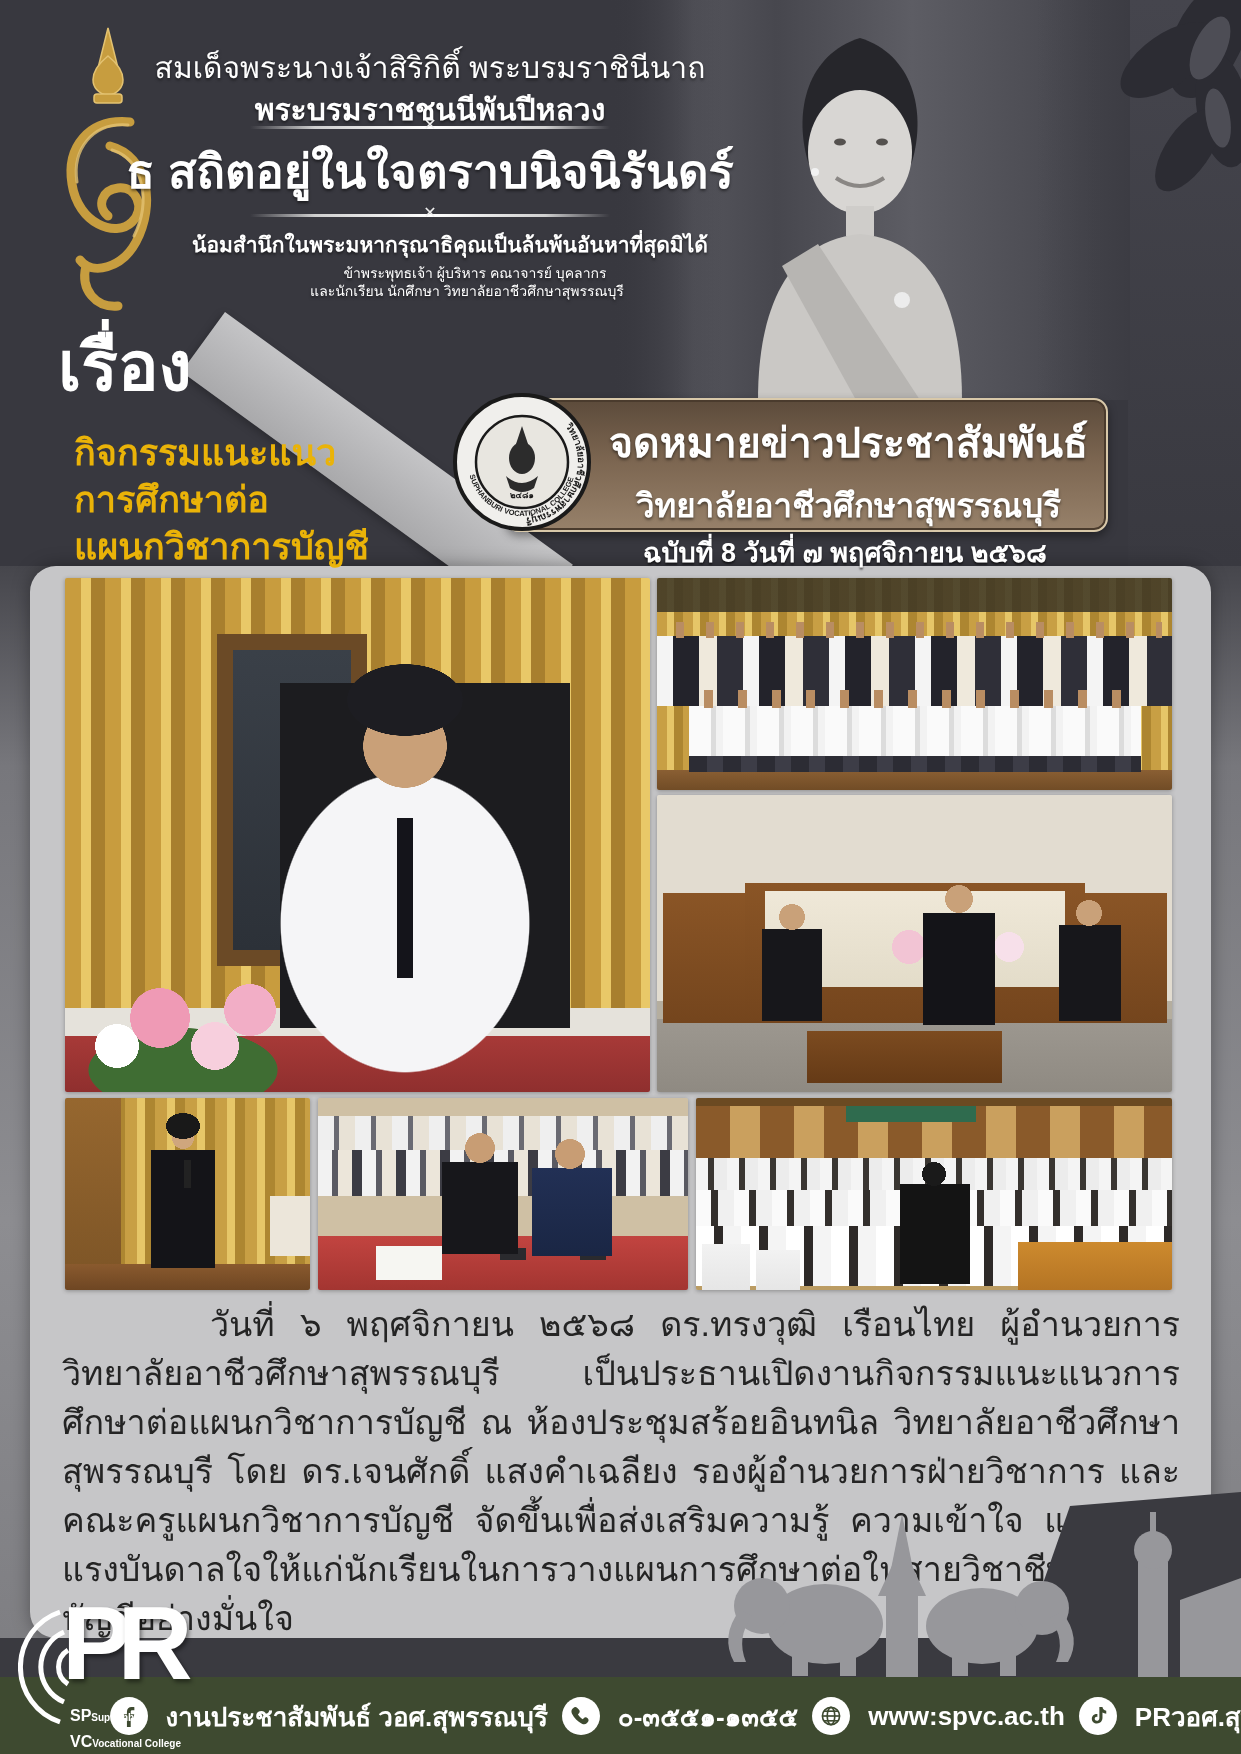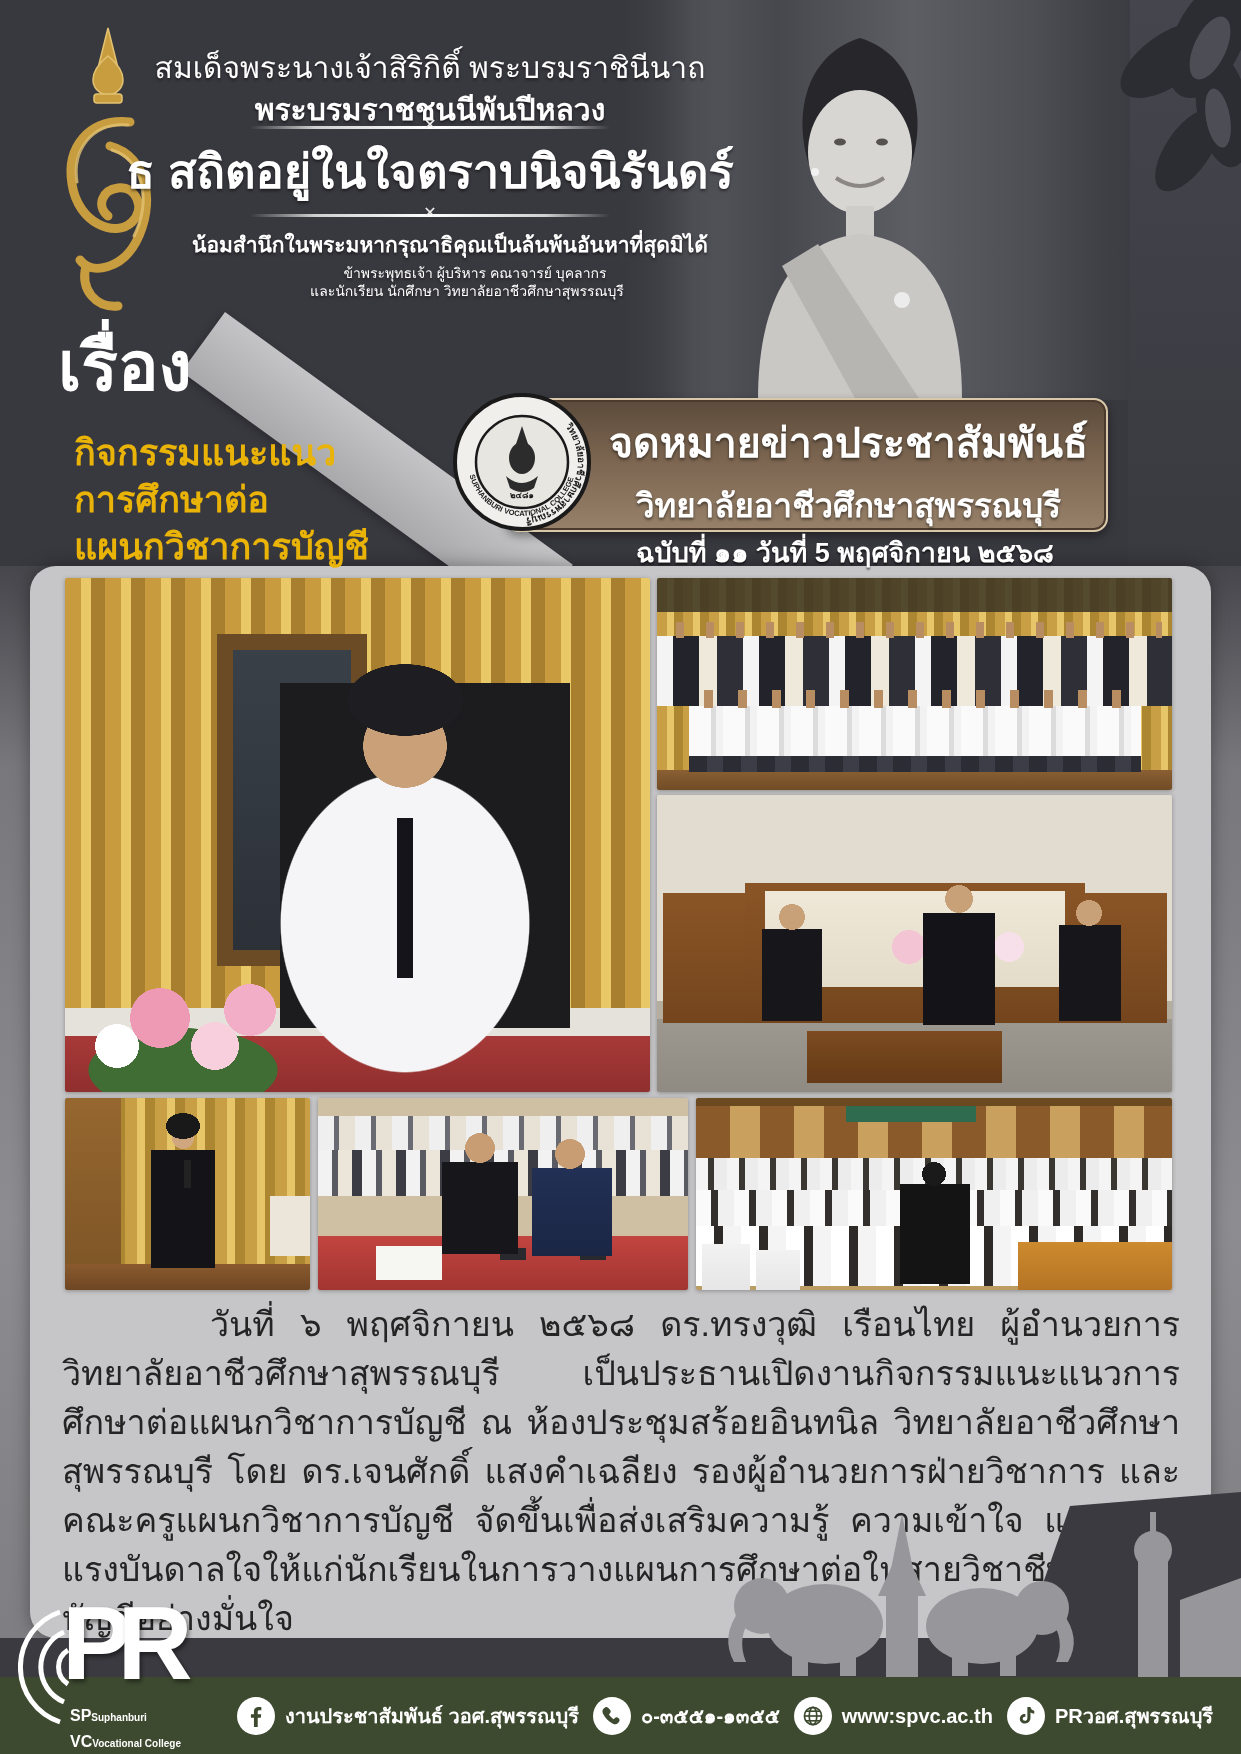--- a/index.html
+++ b/index.html
@@ -164,21 +164,21 @@
   .landmarks{left:700px;top:1492px;width:541px;height:186px;z-index:7;}
 
   
   .footer-bar{left:0;top:1677px;width:1241px;height:77px;background:#3e4a30;z-index:8;}
   .contact-row{left:215px;top:1686px;width:1020px;height:60px;z-index:9;
     display:flex;align-items:center;justify-content:center;gap:14px;}
   .contact-item{display:flex;align-items:center;gap:10px;}
   .cicon{width:38px;height:38px;border-radius:50%;background:#fff;display:flex;
     align-items:center;justify-content:center;flex:none;}
   .cicon svg{width:22px;height:22px;}
-  .clabel{color:#fff;font-size:20px;font-weight:bold;white-space:nowrap;}
+  .clabel{color:#fff;font-size:26px;font-weight:bold;white-space:nowrap;margin-left:8px;}
 
   .pr-logo{left:18px;top:1592px;width:215px;height:162px;z-index:10;color:#fff;}
   .pr-arcs{position:absolute;left:0;top:10px;}
   .pr-letters{position:absolute;left:44px;top:-8px;font-size:104px;font-weight:800;
     letter-spacing:-14px;text-shadow:2px 3px 4px rgba(0,0,0,.45);}
   .pr-sub{position:absolute;left:52px;top:112px;line-height:24px;white-space:nowrap;}
   .pr-sub b{font-size:16px;} .pr-sub span{font-size:10px;font-weight:bold;} 
 </style>
 </head>
 <body>
@@ -274,21 +274,21 @@
     <text font-size="7.5" font-weight="bold" fill="#1a1a1a">
       <textPath href="#sealBot" startOffset="8%">SUPHANBURI VOCATIONAL COLLEGE</textPath>
     </text>
     <g fill="#2c2c2c">
       <path d="M70,34 L76,52 L64,52 Z"></path>
       <ellipse cx="70" cy="66" rx="13" ry="16"></ellipse>
       <path d="M54,84 q16,14 32,0 l-4,12 q-12,8 -24,0 Z"></path>
     </g>
     <text x="70" y="106" font-size="8.5" font-weight="bold" fill="#1a1a1a" text-anchor="middle">๒๔๘๑</text>
   </svg>
-  <div class="abs issue">ฉบับที่ ๑๑ วันที่ 5 พฤศจิกายน ๒๕๖๘</div>
+  <div class="abs issue">ฉบับที่ 8 วันที่ ๗ พฤศจิกายน ๒๕๖๘</div>
 
   <div class="photo photo-director"></div>
   <div class="photo photo-group"></div>
   <div class="photo photo-executives"></div>
   <div class="photo photo-speaker"></div>
   <div class="photo photo-presenters"></div>
   <div class="photo photo-audience"></div>
 
   <div class="abs article">วันที่ ๖ พฤศจิกายน ๒๕๖๘ ดร.ทรงวุฒิ เรือนไทย ผู้อำนวยการวิทยาลัยอาชีวศึกษาสุพรรณบุรี เป็นประธานเปิดงานกิจกรรมแนะแนวการศึกษาต่อแผนกวิชาการบัญชี ณ ห้องประชุมสร้อยอินทนิล วิทยาลัยอาชีวศึกษาสุพรรณบุรี โดย ดร.เจนศักดิ์ แสงคำเฉลียง รองผู้อำนวยการฝ่ายวิชาการ และคณะครูแผนกวิชาการบัญชี จัดขึ้นเพื่อส่งเสริมความรู้ ความเข้าใจ และสร้างแรงบันดาลใจให้แก่นักเรียนในการวางแผนการศึกษาต่อในสายวิชาชีพด้านบัญชีอย่างมั่นใจ</div>
 

